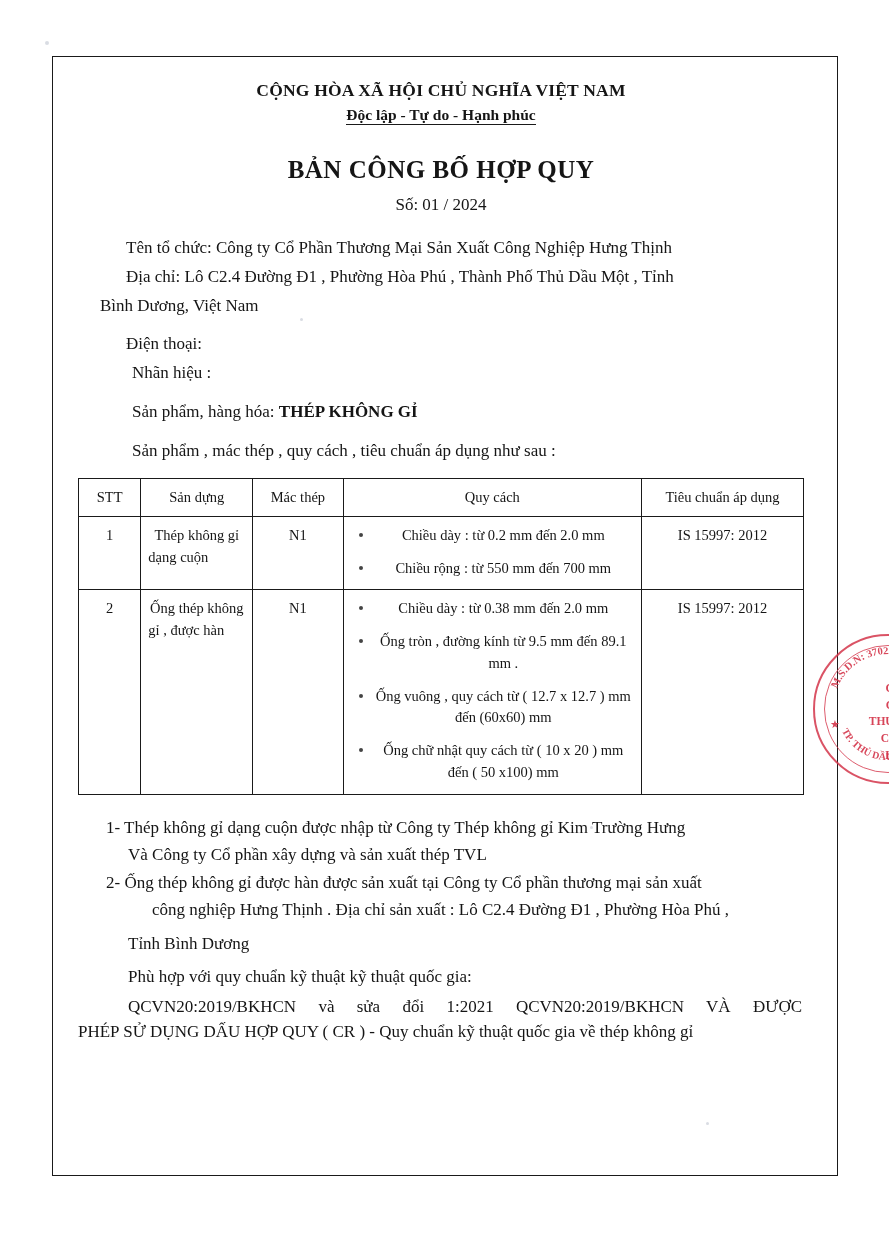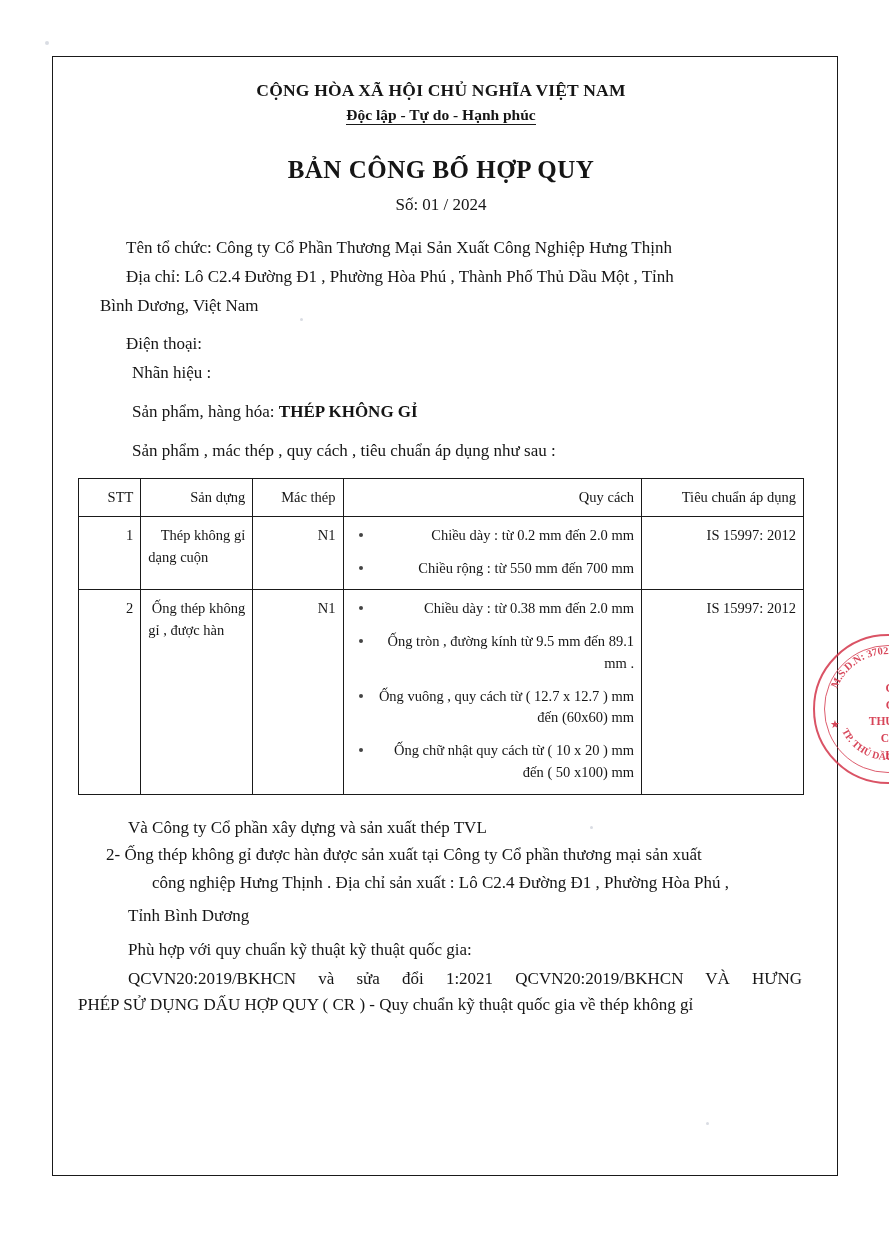--- a/index.html
+++ b/index.html
@@ -90,21 +90,21 @@
     margin-top: 14px;
     border-collapse: collapse;
     width: 100%;
     font-size: 14.5px;
   }
   table.spec th, table.spec td {
     border: 1.1px solid #1a1a1a;
     vertical-align: top;
     padding: 8px 7px;
     font-weight: normal;
-    text-align: right;
+    text-align: center;
   }
   table.spec th {
     padding-top: 10px;
     padding-bottom: 10px;
   }
   .col-stt { width: 52px; text-align: center; }
   .col-sp  { width: 110px; }
   .col-mac { width: 86px; text-align: center; }
   .col-qc  { width: 330px; }
   .col-tc  { width: 170px; }
@@ -298,29 +298,30 @@
             <li>Ống vuông , quy cách từ ( 12.7 x 12.7 ) mm đến (60x60) mm</li>
             <li>Ống chữ nhật quy cách từ ( 10 x 20 ) mm đến ( 50 x100) mm</li>
           </ul>
         </td>
         <td class="row-cell">IS 15997: 2012</td>
       </tr>
     </tbody>
   </table>
 
   <div class="notes">
+    <span class="note"><span>1- </span><span>Thép không gỉ dạng cuộn được nhập từ Công ty Thép không gỉ Kim Trường Hưng</span></span>
     <span class="note-cont">Và Công ty Cổ phần xây dựng và sản xuất thép TVL</span>
     <span class="note"><span>2- </span><span>Ống thép không gỉ được hàn được sản xuất tại Công ty Cổ phần thương mại sản xuất</span></span>
     <span class="note-cont2">công nghiệp Hưng Thịnh . Địa chỉ sản xuất : Lô C2.4 Đường Đ1 , Phường Hòa Phú ,</span>
     <span class="plain-line">Tỉnh Bình Dương</span>
     <span class="plain-line">Phù hợp với quy chuẩn kỹ thuật kỹ thuật quốc gia:</span>
   </div>
 
   <div class="final-block">
-    <div class="final-line-1">QCVN20:2019/BKHCN và sửa đổi 1:2021  QCVN20:2019/BKHCN VÀ HƯNG</div>
+    <div class="final-line-1">QCVN20:2019/BKHCN và sửa đổi 1:2021  QCVN20:2019/BKHCN VÀ ĐƯỢC</div>
     <div class="final-line-2">PHÉP SỬ DỤNG DẤU HỢP QUY ( CR ) -  Quy chuẩn kỹ thuật quốc gia về thép không gỉ</div>
   </div>
 
 </div>
 
 <div class="seal">
   <div class="seal-outer"></div>
   <div class="seal-inner"></div>
   <svg width="150" height="150" viewBox="0 0 150 150">
     <defs>

